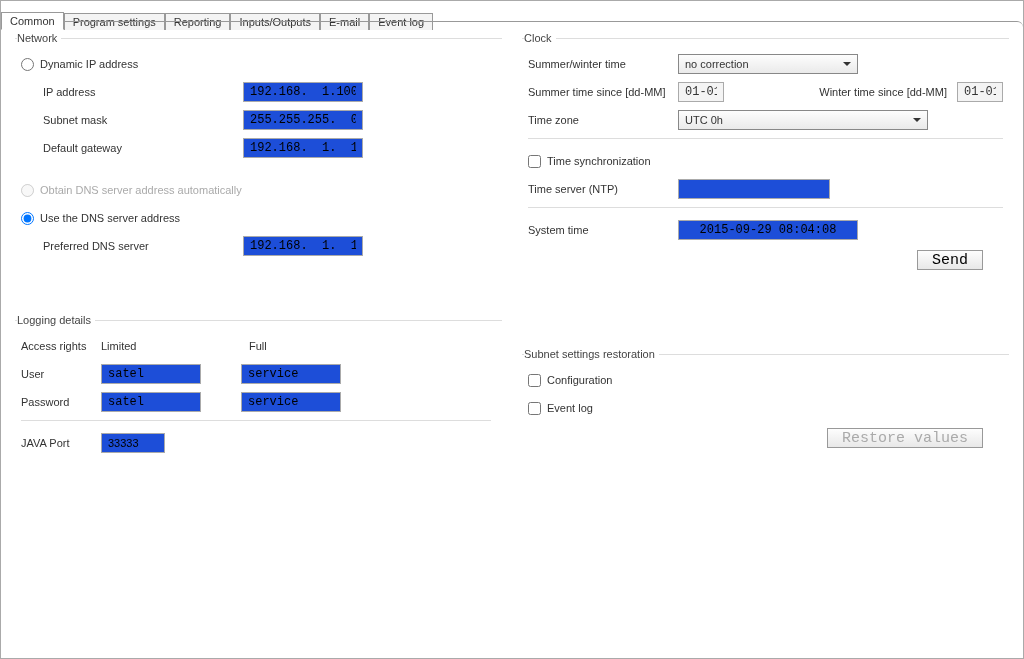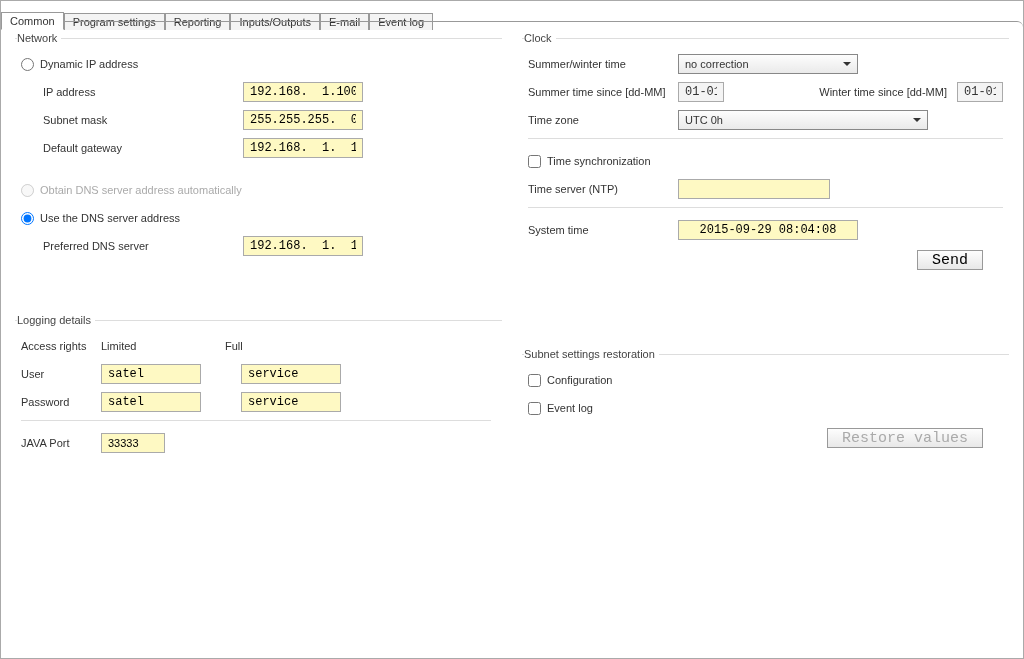--- a/index.html
+++ b/index.html
@@ -79,21 +79,21 @@
     width: 13px; height: 13px;
     margin: 0 6px 0 0;
     vertical-align: middle;
   }
   input[type=text] {
     font-family: "Courier New", monospace;
     font-size: 12px;
     border: 1px solid #aaa;
     padding: 2px 6px;
     height: 20px;
-    background: #fef9c3;
+    background: #1d4ed8;
   }
   input[type=text].sans {
     font-family: Tahoma, Verdana, Arial, sans-serif;
     font-size: 11px;
   }
   input[type=text].disabled, input[type=text][readonly].grey {
     background: #f4f4f4;
     color: #333;
   }
   .indent { padding-left: 22px; }
@@ -194,21 +194,21 @@
           </div>
         </fieldset>
 
         <div style="height:30px"></div>
 
         <fieldset>
           <legend>Logging details</legend>
 
           <div class="row">
             <span style="width:80px">Access rights</span>
-            <div style="width:124px"><span class="colhead">Limited</span></div>
+            <div style="width:148px"><span class="colhead">Limited</span></div>
             <div style="width:140px"><span class="colhead">Full</span></div>
           </div>
           <div class="row">
             <span style="width:80px">User</span>
             <div style="width:140px"><input type="text" style="width: 100px;" value="satel"></div>
             <div style="width:140px"><input type="text" style="width: 100px;" value="service"></div>
           </div>
           <div class="row">
             <span style="width:80px">Password</span>
             <div style="width:140px"><input type="text" style="width: 100px;" value="satel"></div>

